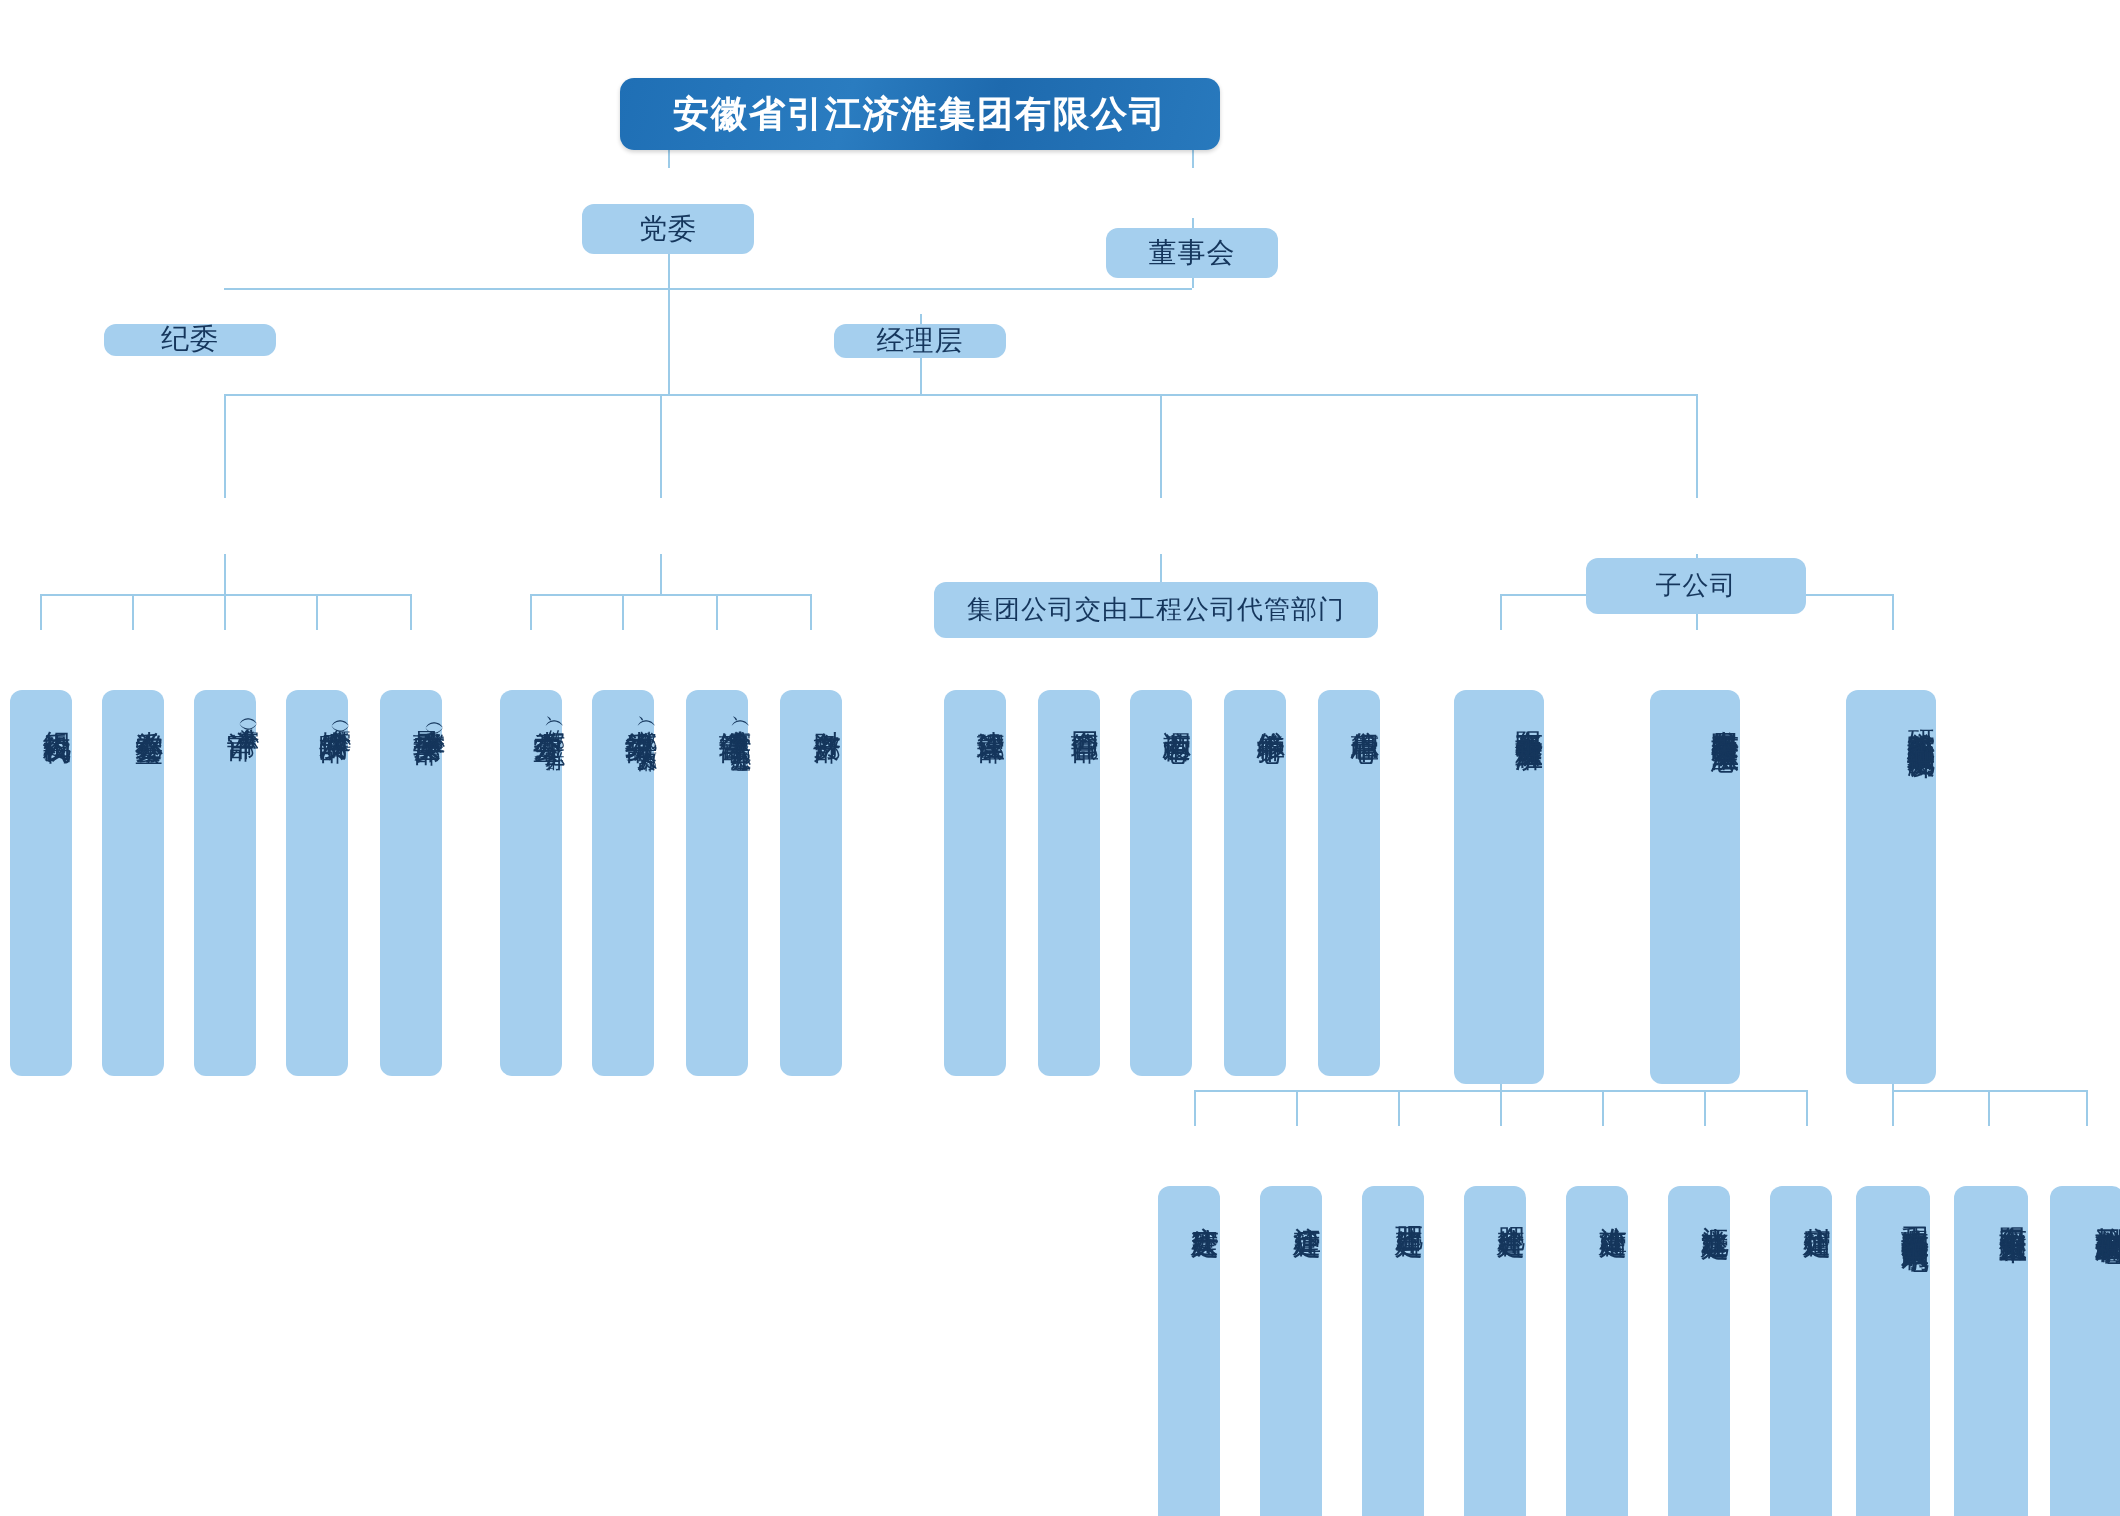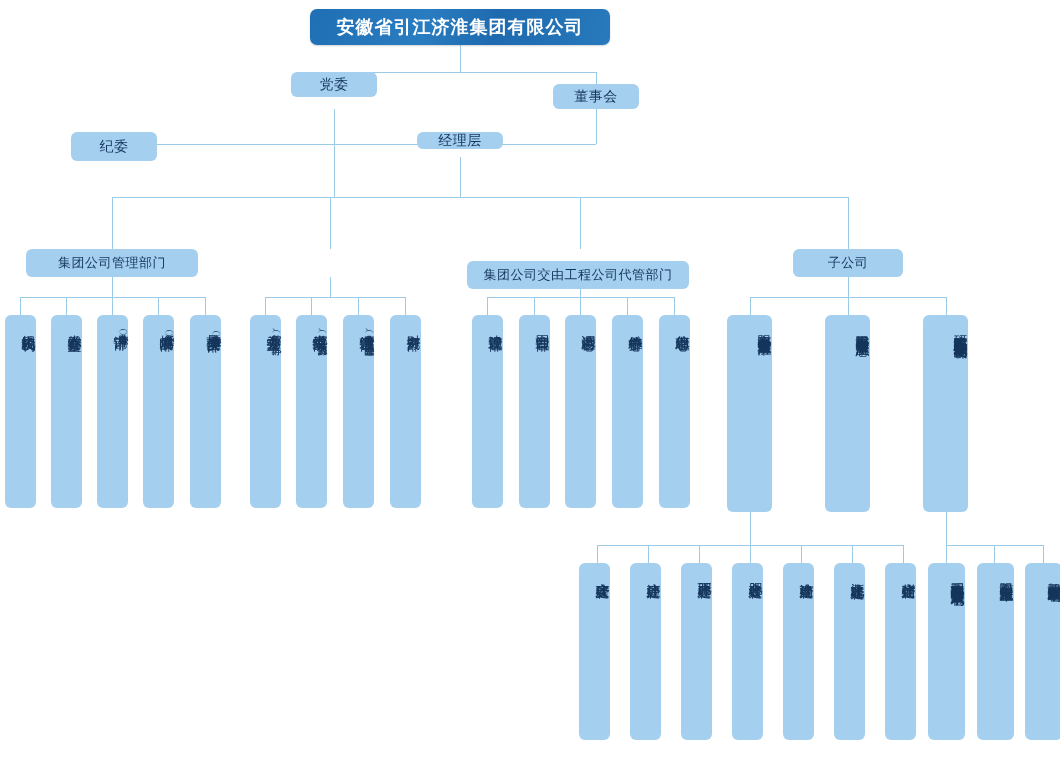--- a/index.html
+++ b/index.html
@@ -23,20 +23,21 @@
     box-sizing:border-box;
     background:#a5cfee;
     border-radius:6px;
     color:#15365c;
     display:flex;
     align-items:center;
     justify-content:center;
     text-align:right;
     line-height:1.12;
     letter-spacing:0.5px;
+    margin-top:30px;
   }
   .node.root{
     background:linear-gradient(105deg,#1f6fb5 0%,#2a7cc0 38%,#1e6aae 62%,#2879bd 100%);
     color:#ffffff;
     font-weight:bold;
     font-size:18px;
     border-radius:7px;
     letter-spacing:1px;
     box-shadow:0 1px 2px rgba(0,0,0,.18);
   }
@@ -143,24 +144,23 @@
   <div class="ln h" style="left:946px;top:545px;width:97px;"></div>
   <div class="ln v" style="left:946px;top:545px;height:18px;"></div>
   <div class="ln v" style="left:994px;top:545px;height:18px;"></div>
   <div class="ln v" style="left:1043px;top:545px;height:18px;"></div>
 
   <div class="node root" style="left:310px;top:9px;width:300px;height:36px;">安徽省引江济淮集团有限公司</div>
 
   <div class="node lvl" style="left:291px;top:72px;width:86px;height:25px;">党委</div>
   <div class="node lvl" style="left:553px;top:84px;width:86px;height:25px;">董事会</div>
 
-  <div class="node lvl" style="left:71px;top:132px;width:86px;height:29px;">纪委</div>
+  <div class="node lvl" style="left:52px;top:132px;width:86px;height:16px;">纪委</div>
   <div class="node lvl" style="left:417px;top:132px;width:86px;height:17px;">经理层</div>
 
-  <div class="node cat" style="left:26px;top:249px;width:172px;height:28px;">集团公司管理部门</div>
   <div class="node cat" style="left:467px;top:261px;width:222px;height:28px;font-family:Liberation Serif, serif;">集团公司交由工程公司代管部门</div>
   <div class="node cat" style="left:793px;top:249px;width:110px;height:28px;">子公司</div>
 
   <div class="node vert" style="left:5px;top:315px;width:31px;height:193px;">
     <div class="vwrap">
       <span class="vcol">纪委内设机构</span>
       <span class="vcol sub"></span>
     </div>
   </div>
   <div class="node vert" style="left:51px;top:315px;width:31px;height:193px;">

